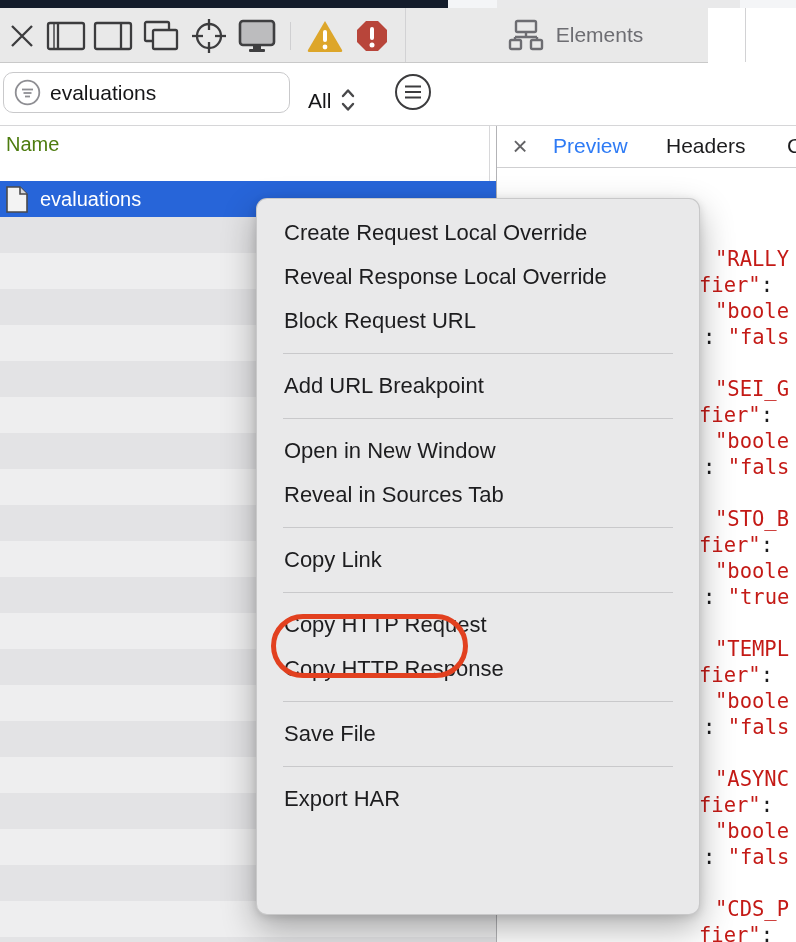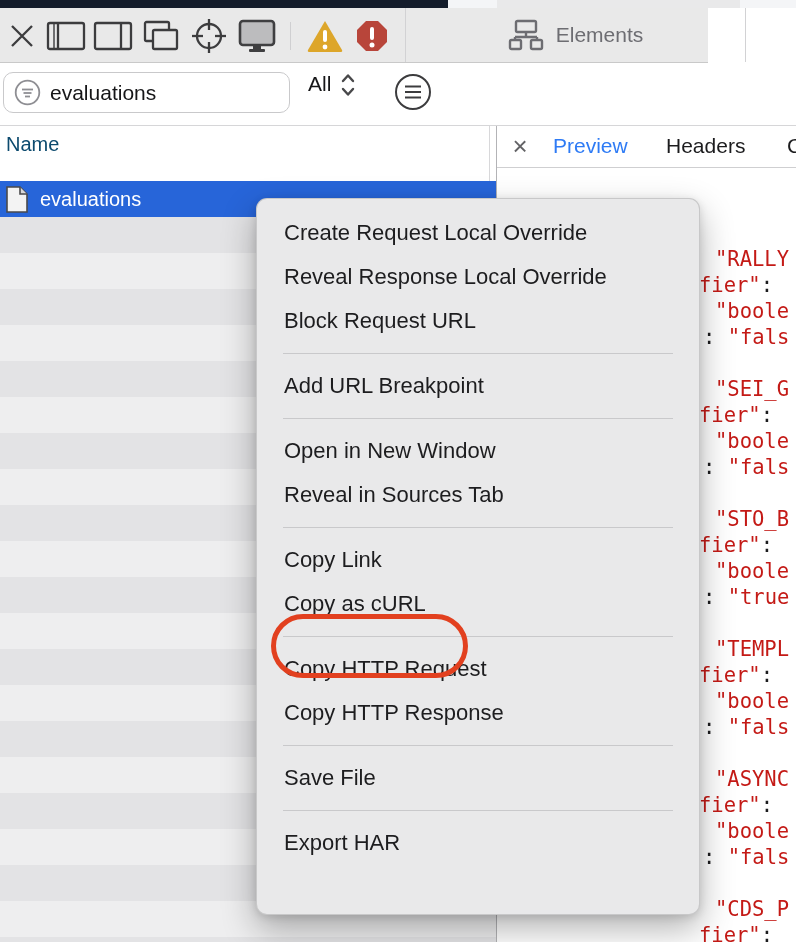--- a/index.html
+++ b/index.html
@@ -17,28 +17,28 @@
   .tb-btn { position:absolute; top:11px; width:44px; height:34px; display:flex; align-items:center; justify-content:center; }
   .tb-sep { position:absolute; top:14px; width:1px; height:28px; background:#cfcfd1; }
   .tb-tabsep { position:absolute; top:0; width:1px; height:54px; background:#d2d2d4; }
   .elements-tab { position:absolute; left:406px; top:0; width:339px; height:54px; display:flex; align-items:center; justify-content:center; gap:12px; color:#6d6d72; }
   .elements-tab .lbl { font-size:21px; }
 
   
   .filterbar { position:absolute; left:0; top:63px; width:796px; height:63px; background:#ffffff; border-bottom:1px solid #d6d6d8; }
   .filter-input { position:absolute; left:3px; top:9px; width:287px; height:41px; border:1.5px solid #c9c9cb; border-radius:10px; background:#fff; display:flex; align-items:center; }
   .filter-input .txt { font-size:21px; color:#161618; margin-left:9px; }
-  .scope { position:absolute; left:308px; top:9px; height:41px; display:flex; align-items:flex-start; gap:9px; }
+  .scope { position:absolute; left:308px; top:9px; height:41px; display:flex; align-items:flex-end; gap:9px; }
   .scope .txt { font-size:21px; color:#161618; }
   .circle-filter { position:absolute; left:395px; top:11px; width:36px; height:36px; border:2px solid #3c3c3e; border-radius:50%; display:flex; align-items:center; justify-content:center; }
 
   
   .left-panel { position:absolute; left:0; top:126px; width:497px; height:816px; background:#ffffff; border-right:1px solid #b3b3b6; }
   .col-header { position:absolute; left:0; top:0; width:100%; height:38px; background:#fff; }
-  .col-header .txt { position:absolute; left:6px; top:7px; font-size:20px; color:#0c4a6e; }
+  .col-header .txt { position:absolute; left:6px; top:7px; font-size:20px; color:#4d7c0f; }
   .col-sep { position:absolute; left:489px; top:0; width:1px; height:55px; background:#d8d8da; }
   .sel-row { position:absolute; left:0; top:55px; width:496px; height:36px; background:#2765d9; display:flex; align-items:center; }
   .sel-row .lbl { color:#ffffff; font-size:20px; margin-left:11px; }
   .stripes { position:absolute; left:0; top:91px; width:496px; height:725px; display:flex; flex-direction:column; }
   .stripe { width:100%; height:36px; flex:0 0 36px; }
   .stripe.dark { background:#e3e3e5; }
   .stripe.light { background:#eeeeef; }
 
   
   .right-panel { position:absolute; left:497px; top:126px; width:299px; height:816px; background:#ffffff; }
@@ -279,21 +279,20 @@
       <div class="menu-item">Create Request Local Override</div>
       <div class="menu-item">Reveal Response Local Override</div>
       <div class="menu-item">Block Request URL</div>
       <div class="menu-div"></div>
       <div class="menu-item">Add URL Breakpoint</div>
       <div class="menu-div"></div>
       <div class="menu-item">Open in New Window</div>
       <div class="menu-item">Reveal in Sources Tab</div>
       <div class="menu-div"></div>
       <div class="menu-item">Copy Link</div>
-      <div class="menu-item">Copy as cURL</div>
       <div class="menu-div"></div>
       <div class="menu-item">Copy HTTP Request</div>
       <div class="menu-item">Copy HTTP Response</div>
       <div class="menu-div"></div>
       <div class="menu-item">Save File</div>
       <div class="menu-div"></div>
       <div class="menu-item">Export HAR</div>
     </div>
 
   <div class="annotation"></div>

